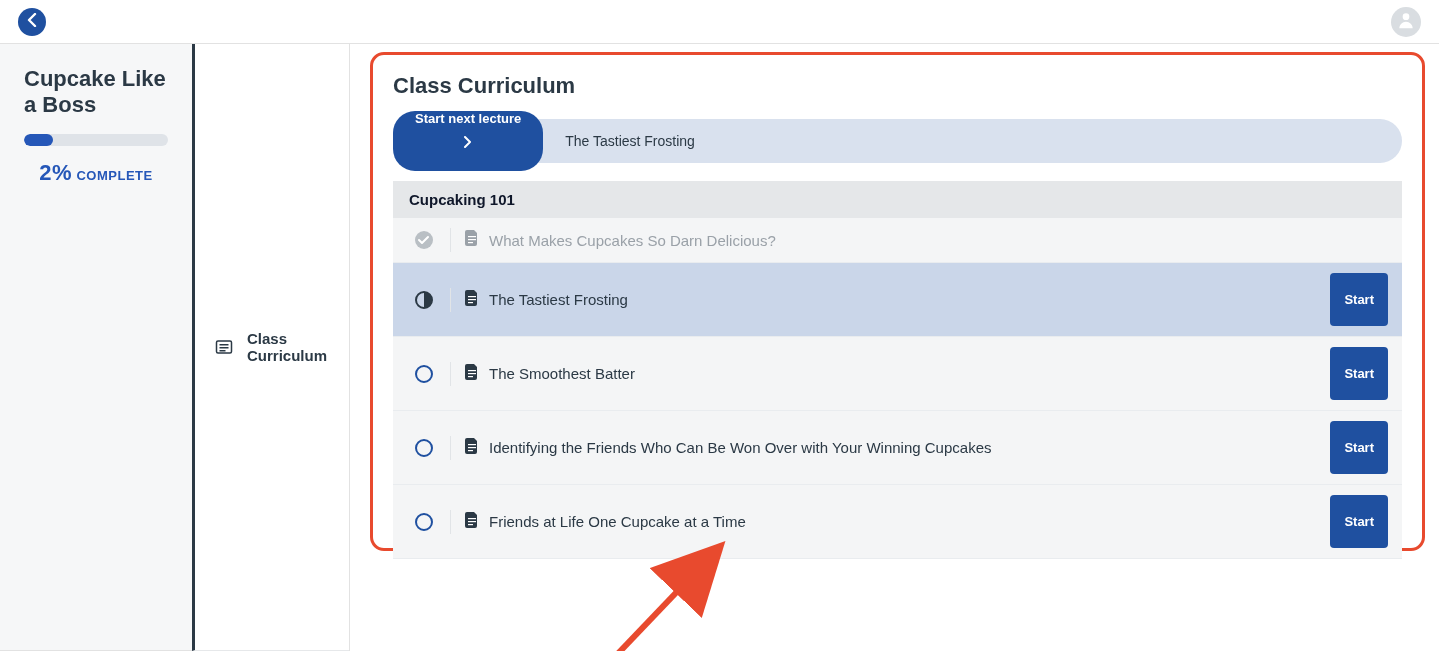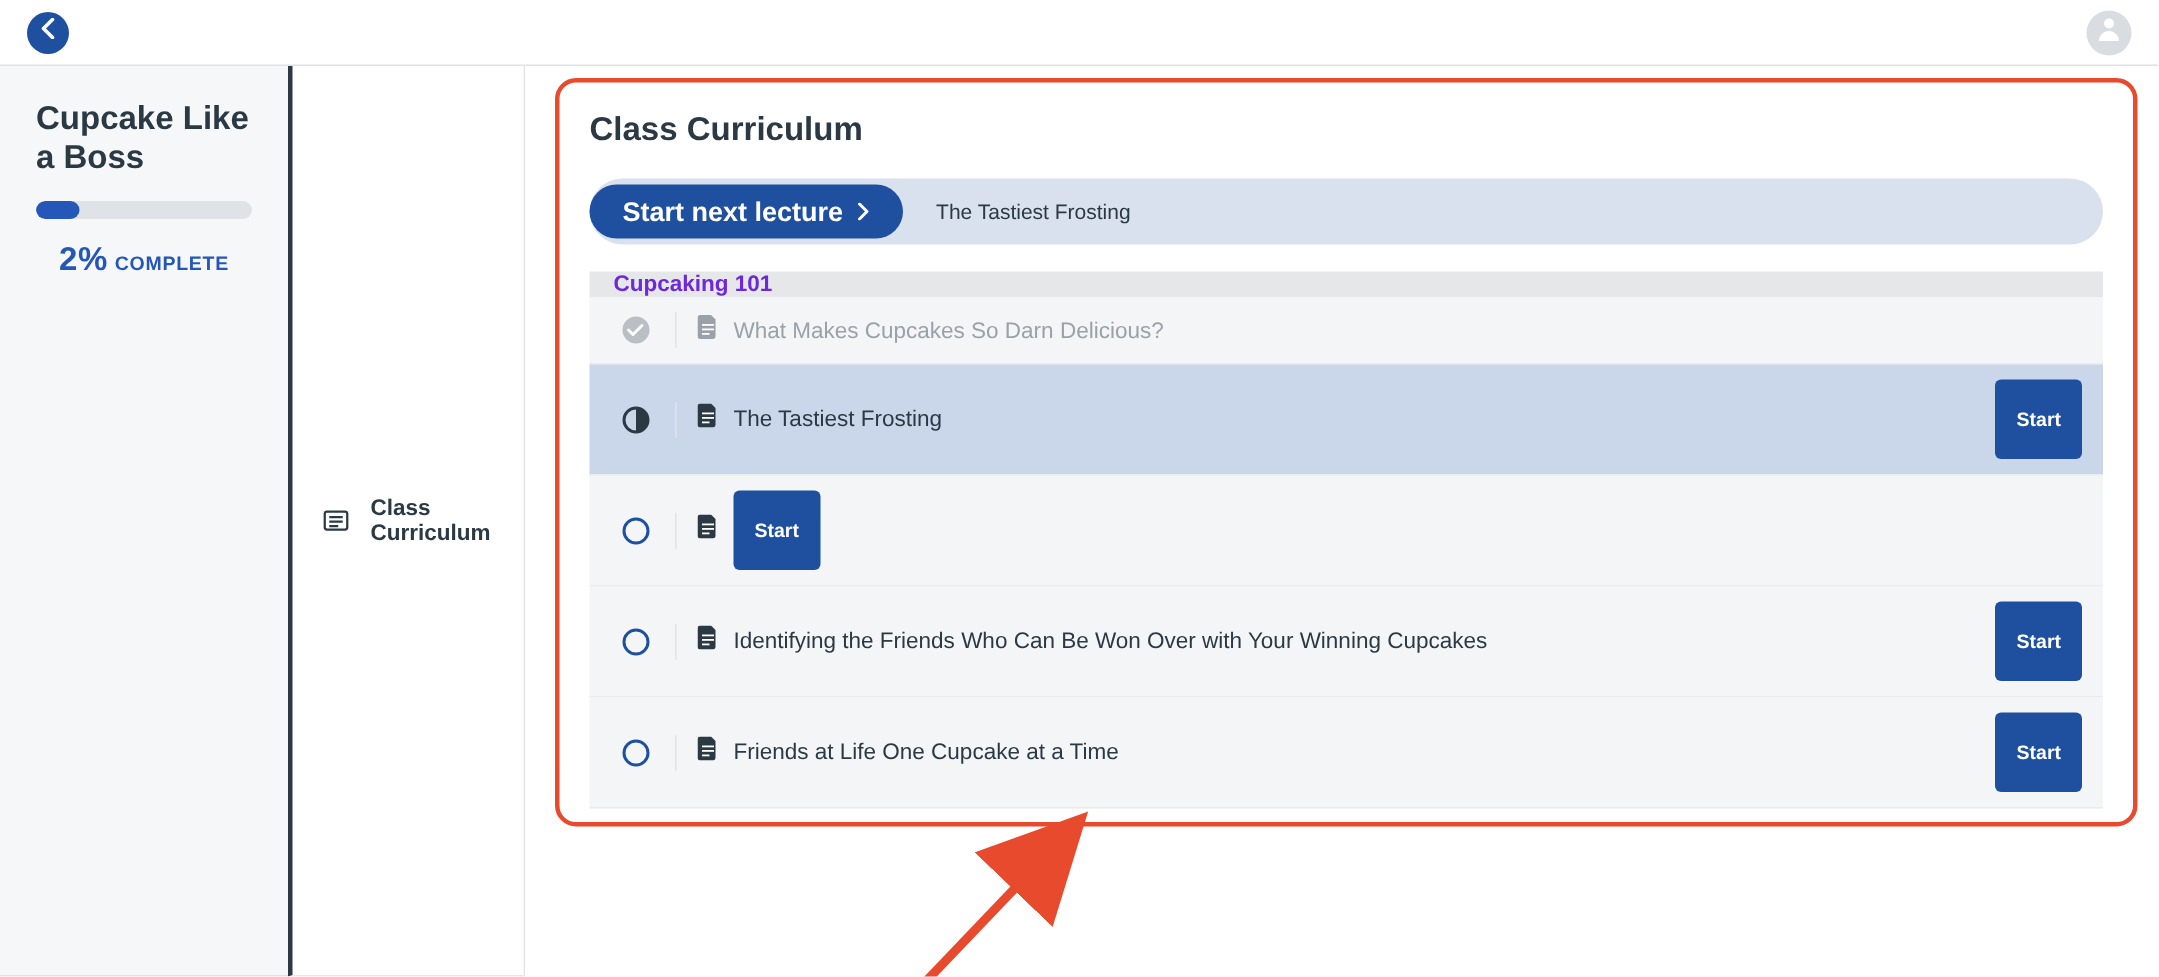--- a/index.html
+++ b/index.html
@@ -152,45 +152,46 @@
 
   .next-bar {
     height: 44px;
     background: #d9e1ee;
     border-radius: 22px;
     display: flex;
     align-items: center;
     margin-bottom: 18px;
   }
   .next-btn {
-    height: 36px;
+    height: 60px;
     padding: 0 22px;
     background: #1f50a0;
     color: #fff;
-    font-size: 18px;
+    font-size: 13px;
     font-weight: 700;
     border-radius: 22px;
     display: inline-flex;
     align-items: center;
     gap: 10px;
     cursor: pointer;
+    flex-direction: column;
   }
   .next-btn svg { width:8px; height:12px; }
   .next-title {
     margin-left: 22px;
     font-size: 14px;
     color: #2b3945;
   }
 
   .section-header {
     background: #e5e7e9;
-    padding: 0 16px;
+    padding: 10px 16px;
     font-weight: 700;
     font-size: 15px;
-    color: #6d28d9;
+    color: #0f172a;
   }
 
   .lesson-row {
     display: flex;
     align-items: center;
     padding: 10px 14px;
     border-bottom: 1px solid #e9ecef;
     background: #f4f5f6;
   }
   .lesson-row.current { background: #cad6e9; }
@@ -336,20 +337,21 @@
               <svg viewBox="0 0 20 20">
                 <circle cx="10" cy="10" r="8" fill="none" stroke="#1f50a0" stroke-width="2"></circle>
               </svg>
             </div>
             <span class="doc-icon"><svg viewBox="0 0 14 16" fill="#2b3945">
                 <path d="M2 0h7l3 3v11a2 2 0 0 1-2 2H2a2 2 0 0 1-2-2V2a2 2 0 0 1 2-2z"></path>
                 <rect x="3" y="6" width="8" height="1.2" fill="#fff"></rect>
                 <rect x="3" y="9" width="8" height="1.2" fill="#fff"></rect>
                 <rect x="3" y="12" width="5" height="1.2" fill="#fff"></rect>
               </svg></span>
+            <div class="lesson-title">The Smoothest Batter</div>
             <div class="start-btn">Start</div>
           </div>
           <div class="lesson-row not-started">
             <div class="status-cell">
               <svg viewBox="0 0 20 20">
                 <circle cx="10" cy="10" r="8" fill="none" stroke="#1f50a0" stroke-width="2"></circle>
               </svg>
             </div>
             <span class="doc-icon"><svg viewBox="0 0 14 16" fill="#2b3945">
                 <path d="M2 0h7l3 3v11a2 2 0 0 1-2 2H2a2 2 0 0 1-2-2V2a2 2 0 0 1 2-2z"></path>

